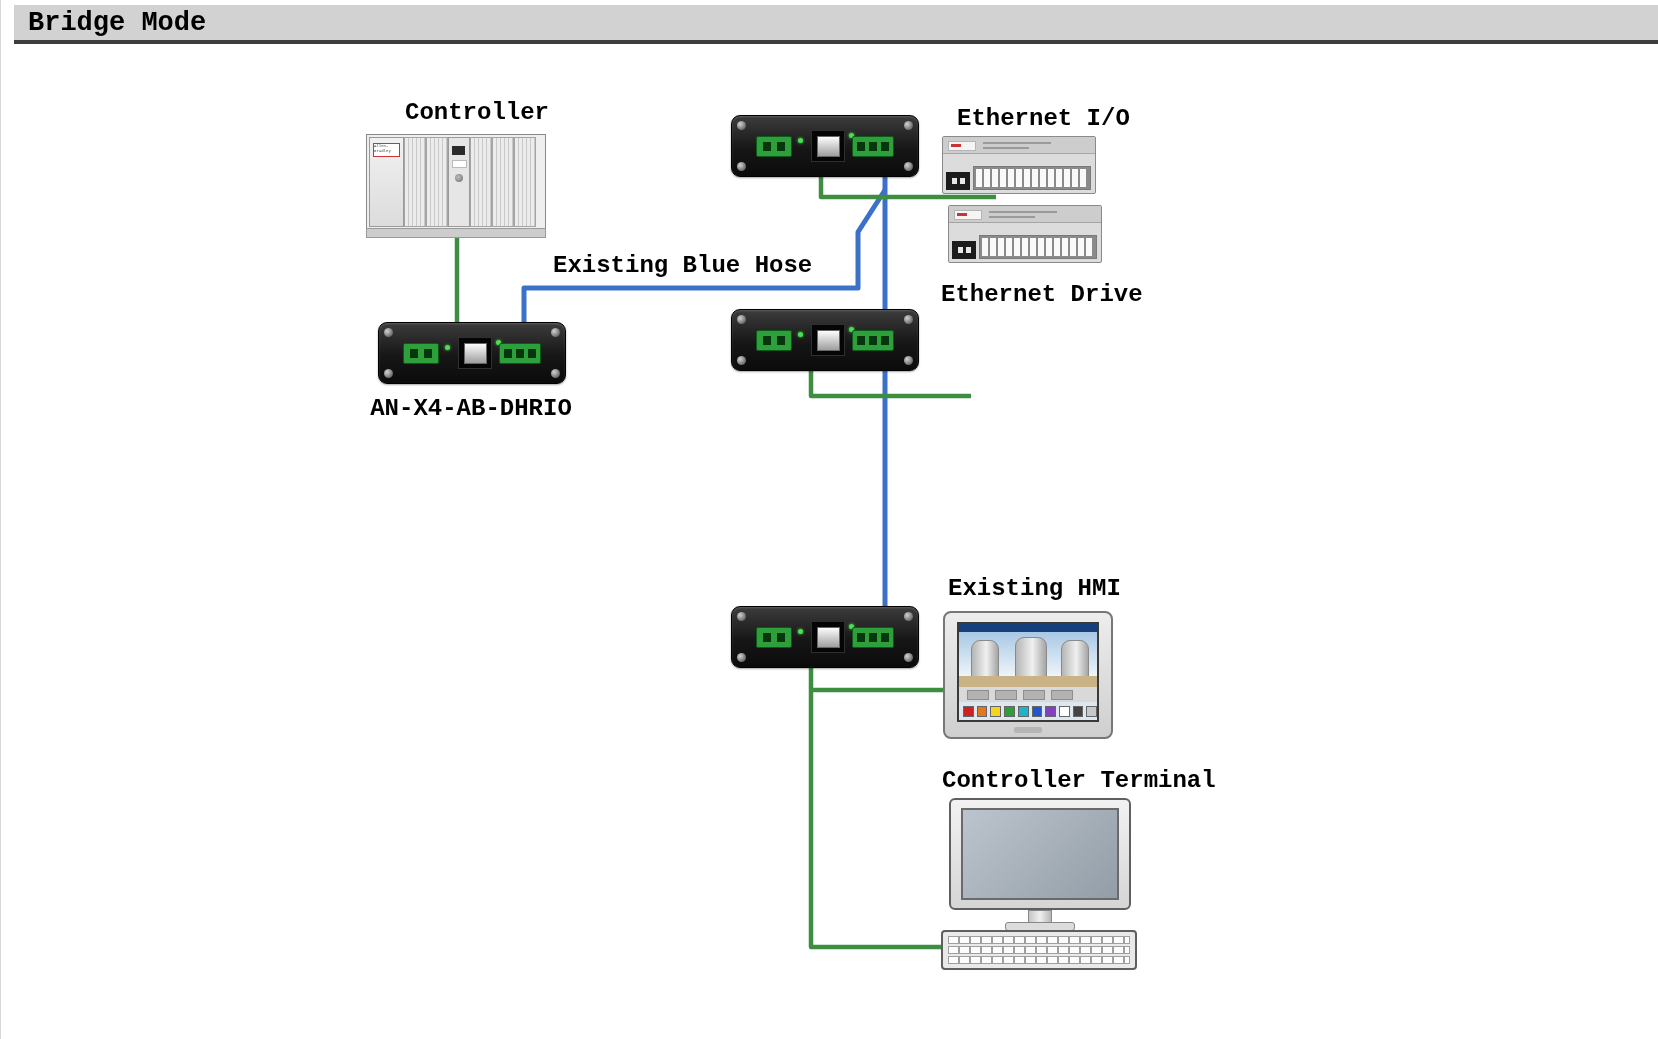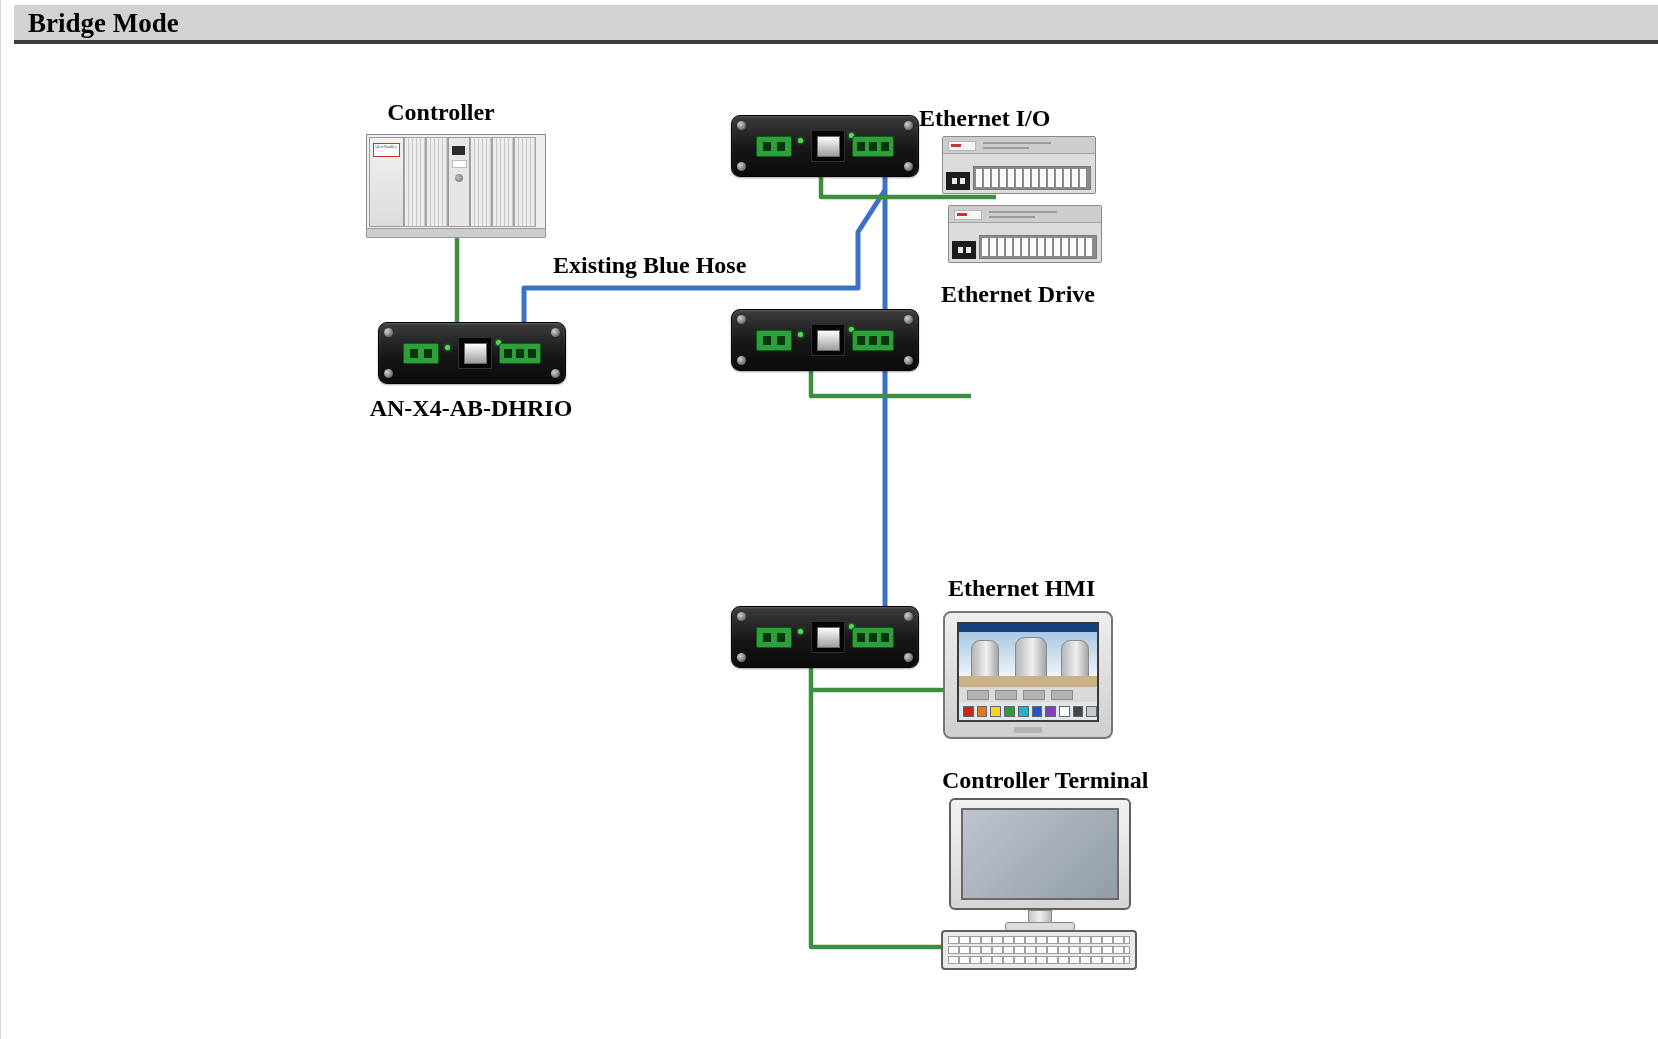--- a/index.html
+++ b/index.html
@@ -1,18 +1,18 @@
 <!DOCTYPE html>
 <html><head>
 <meta charset="utf-8">
 <style>
   html,body{margin:0;padding:0;background:#ffffff;}
   .page{
     position:relative;width:1658px;height:1039px;background:#ffffff;
-    font-family:Liberation Serif, serif;overflow:hidden;
+    font-family:Liberation Mono, monospace;overflow:hidden;
     border-left:1px solid #d8d8d8;box-sizing:border-box;
   }
   
   .hdr{
     position:absolute;left:13px;top:5px;right:0;height:35px;
     background:#d2d2d2;border-bottom:4px solid #3d3d3d;
   }
   .hdr-title{
     position:absolute;left:14px;top:1px;font-size:27px;font-weight:bold;color:#000;
     line-height:34px;white-space:nowrap;
@@ -142,26 +142,26 @@
     <path d="M 884 168 V 610" fill="none" stroke-width="5" stroke-linejoin="round" stroke="#3b72c8"></path>
     <path d="M 523 326 V 288 H 857 V 232 L 884 190" fill="none" stroke-width="5" stroke-linejoin="round" stroke="#3b72c8"></path>
 
     <path d="M 456 234 V 326" fill="none" stroke-width="4.5" stroke="#3e8e41"></path>
     <path d="M 820 170 V 197 H 995" fill="none" stroke-width="4.5" stroke-linejoin="round" stroke="#3e8e41"></path>
     <path d="M 810 365 V 396 H 970" fill="none" stroke-width="4.5" stroke-linejoin="round" stroke="#3e8e41"></path>
     <path d="M 810 662 V 947 H 955" fill="none" stroke-width="4.5" stroke-linejoin="round" stroke="#3e8e41"></path>
     <path d="M 810 690 H 950" fill="none" stroke-width="4.5" stroke="#3e8e41"></path>
   </svg>
 
-  <div class="dlabel" style="left:350px;top:99px;width:180px;text-align:center;">Controller</div>
-  <div class="dlabel" style="left:918px;top:105px;">Ethernet I/O</div>
+  <div class="dlabel" style="left:386px;top:99px;width:180px;text-align:center;">Controller</div>
+  <div class="dlabel" style="left:956px;top:105px;">Ethernet I/O</div>
   <div class="dlabel" style="left:552px;top:252px;">Existing Blue Hose</div>
   <div class="dlabel" style="left:940px;top:281px;">Ethernet Drive</div>
   <div class="dlabel" style="left:360px;top:395px;width:220px;text-align:center;">AN-X4-AB-DHRIO</div>
-  <div class="dlabel" style="left:947px;top:575px;">Ethernet HMI</div>
+  <div class="dlabel" style="left:947px;top:575px;">Existing HMI</div>
   <div class="dlabel" style="left:941px;top:767px;">Controller Terminal</div>
 
   <div class="controller">
     <div class="ctrl-chassis"></div>
     <div class="ctrl-psu">
       <div class="ctrl-logo">Allen-Bradley</div>
     </div>
     <div class="ctrl-slot sl1"></div>
     <div class="ctrl-slot sl2"></div>
     <div class="ctrl-cpu">

